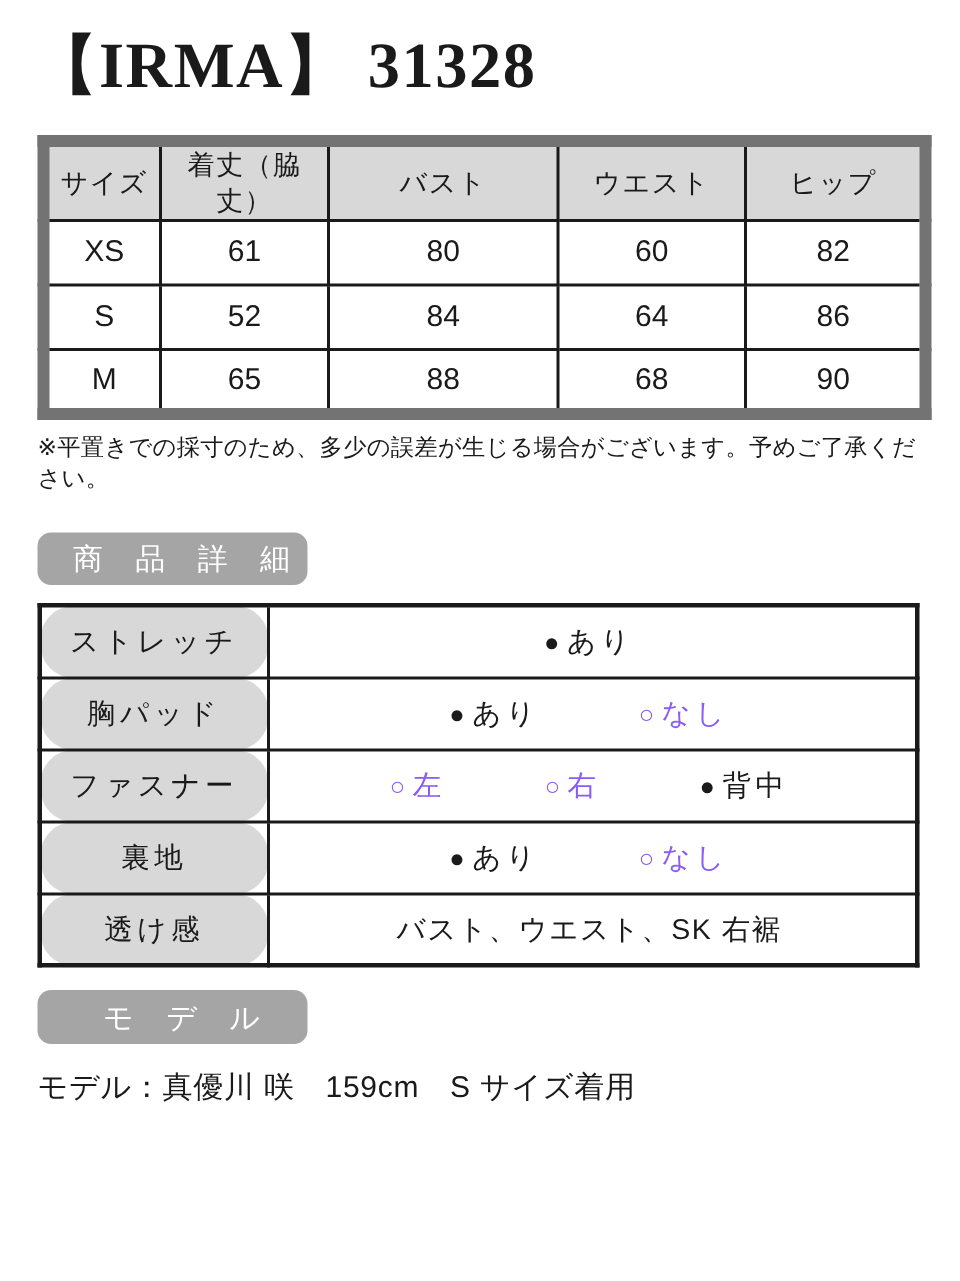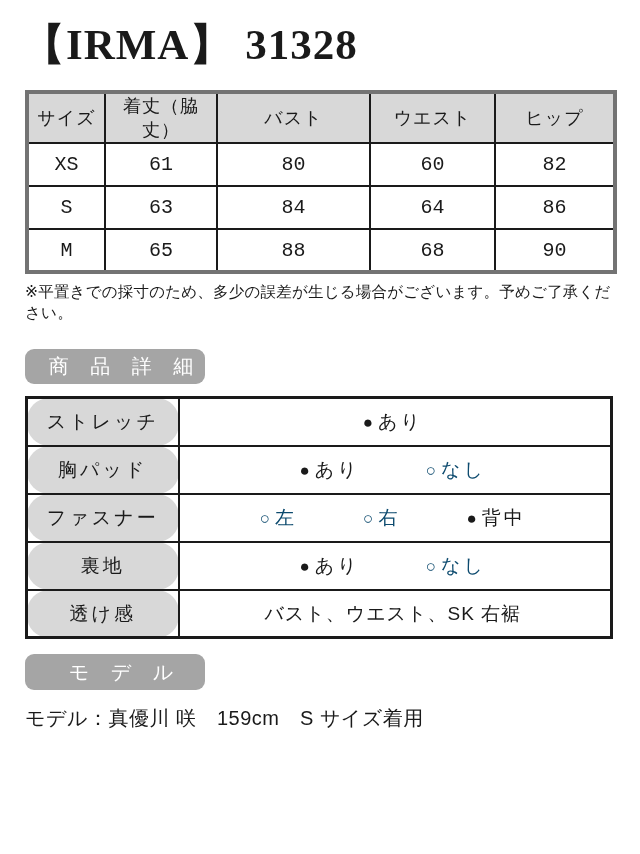--- a/index.html
+++ b/index.html
@@ -15,32 +15,32 @@
   .title {
     font-family: "Liberation Serif", "DejaVu Serif", serif;
     font-size: 43px;
     font-weight: 600;
     letter-spacing: 1px;
     line-height: 1.15;
     margin-left: -3px;
   }
 
   table { border-collapse: collapse; table-layout: fixed; width: 588px; }
-  table.size-table { margin-top: 21px; border: 4px solid #737373; }
+  table.size-table { margin-top: 21px; border: 8px solid #737373; }
   .size-table th, .size-table td {
     border: 2px solid #1a1a1a;
     text-align: center; vertical-align: middle;
   }
   .size-table th {
     background: #d8d8d8;
     height: 37px;
     font-size: 18px; font-weight: 500;
     letter-spacing: 1px;
   }
-  .size-table td { height: 43px; font-size: 20px; font-family: Liberation Mono, monospace; }
+  .size-table td { height: 43px; font-size: 20px; }
 
   .note { margin-top: 8px; font-size: 15.5px; letter-spacing: 0.2px; }
 
   .badge {
     width: 180px; height: 35px;
     background: #a5a5a5; color: #ffffff;
     border-radius: 9px;
     display: flex; align-items: center; justify-content: center;
     font-size: 20px; letter-spacing: 8px; padding-left: 20px;
   }
@@ -54,21 +54,21 @@
     text-align: center; font-size: 19px; letter-spacing: 3px; border-radius: 22px;
   }
   .details-table td.value { font-size: 19px; }
   .opts {
     display: flex; justify-content: center; align-items: flex-start;
     gap: 66px; width: 100%; padding-right: 4px;
   }
   .opt { white-space: nowrap; letter-spacing: 3px; }
   .opt .mark { font-size: 17px; margin-right: 5px; letter-spacing: 0; }
   .opt.on  { color: #1a1a1a; }
-  .opt.off { color: #0c4a6e; }
+  .opt.off { color: #8b5cf6; }
   .plain-value { text-align: center; letter-spacing: 1px; padding-right: 4px; margin-top: 12px; }
 
   .model-line { margin-top: 15px; font-size: 20px; letter-spacing: 0.5px; }
 </style>
 </head>
 <body>
 
 <div class="page">
 
   <div class="title">【IRMA】 31328</div>
@@ -91,21 +91,21 @@
     </tr>
     <tr>
       <td>XS</td>
       <td>61</td>
       <td>80</td>
       <td>60</td>
       <td>82</td>
     </tr>
     <tr>
       <td>S</td>
-      <td>63</td>
+      <td>52</td>
       <td>84</td>
       <td>64</td>
       <td>86</td>
     </tr>
     <tr>
       <td>M</td>
       <td>65</td>
       <td>88</td>
       <td>68</td>
       <td>90</td>

